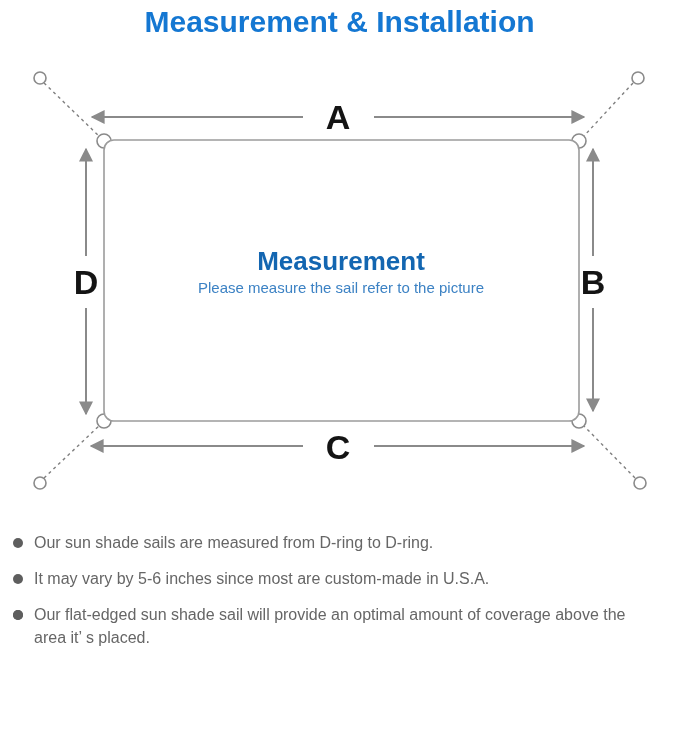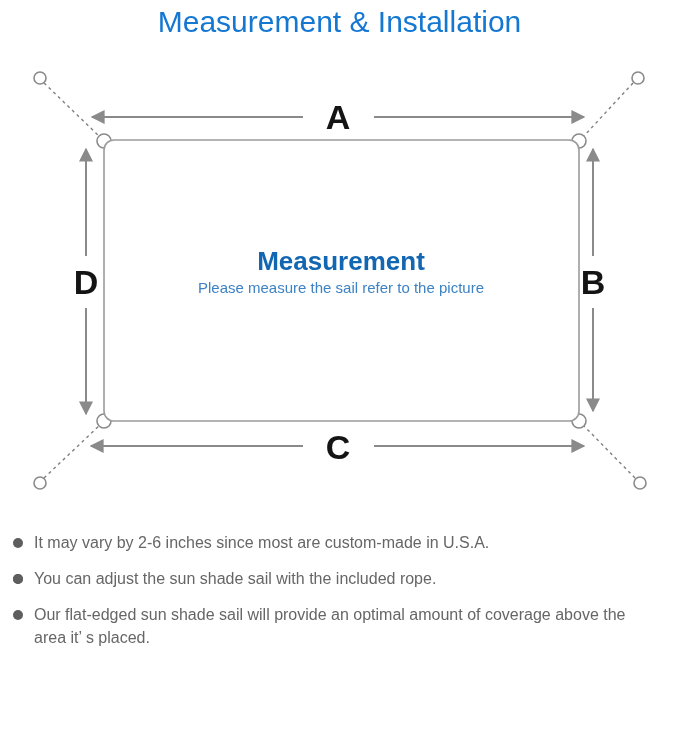--- a/index.html
+++ b/index.html
@@ -2,21 +2,21 @@
 <html><head>
 <meta charset="utf-8">
 <style>
   html,body { margin:0; padding:0; background:#fff; }
   .page {
     position:relative; width:679px; height:739px; background:#ffffff;
     font-family:"Liberation Sans", sans-serif; overflow:hidden;
   }
   .page-title {
     position:absolute; top:0; left:0; width:679px; margin:0;
-    text-align:center; font-size:30px; line-height:44px; font-weight:normal;
+    text-align:center; font-size:30px; line-height:44px; font-weight:bold;
     color:#1477d2;
   }
   .diagram-svg { position:absolute; top:0; left:0; }
   .notes {
     position:absolute; top:531px; left:13px; width:645px;
     margin:0; padding:0; list-style:none;
     color:#666666; font-size:16px; line-height:23px;
   }
   .notes li { position:relative; padding-left:21px; margin-bottom:13px; }
   .bullet {
@@ -89,28 +89,28 @@
     <text class="dim-label" x="338" y="459" text-anchor="middle" fill="#141414">C</text>
     <text class="dim-label" x="86" y="294" text-anchor="middle" fill="#141414">D</text>
 
     <text class="center-title" x="341" y="270" text-anchor="middle" fill="#1366b1">Measurement</text>
     <text class="center-sub" x="341" y="293" text-anchor="middle" fill="#3c82c4">Please measure the sail refer to the picture</text>
   </svg>
 
   <ul class="notes">
     <li>
       <span class="bullet"></span>
-      <span>It may vary by 2-6 inches since most are custom-made in U.S.A.</span>
+      <span>Our sun shade sails are measured from D-ring to D-ring.</span>
     </li>
     <li>
       <span class="bullet"></span>
+      <span>It may vary by 5-6 inches since most are custom-made in U.S.A.</span>
     </li>
     <li>
       <span class="bullet"></span>
-      <span>You can adjust the sun shade sail with the included rope.</span>
     </li>
     <li>
       <span class="bullet"></span>
       <span>Our flat-edged sun shade sail will provide an optimal amount of coverage above the area it’ s placed.</span>
     </li>
   </ul>
 
 </div>
 
 </body></html>

